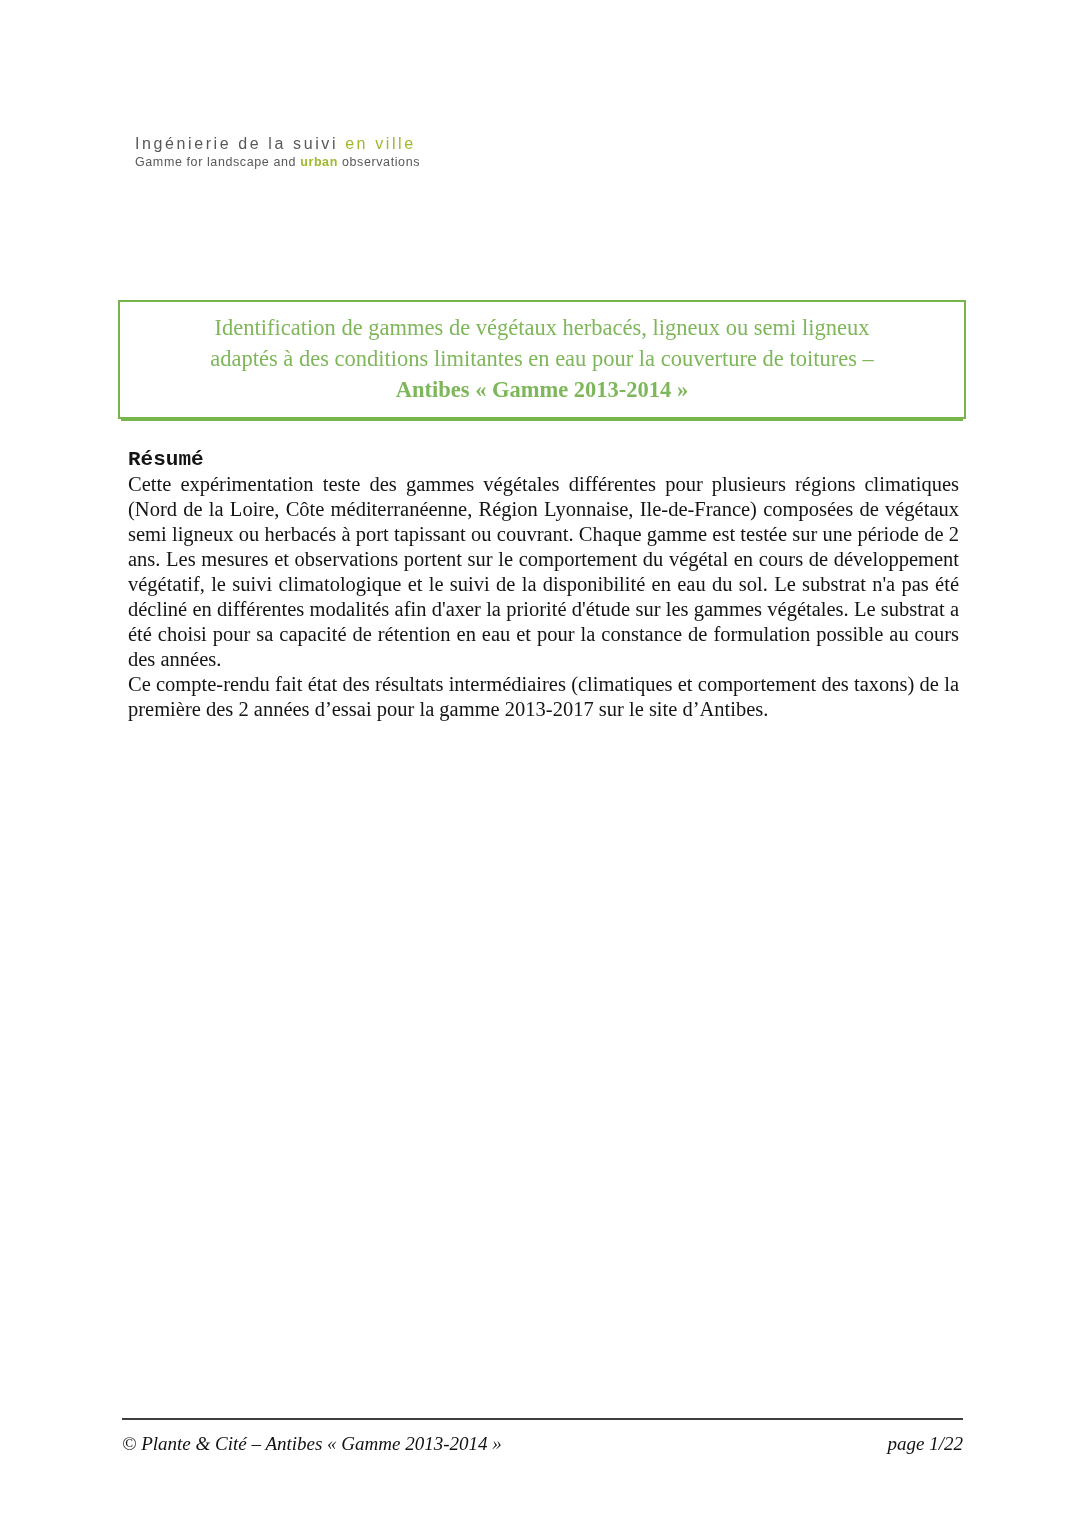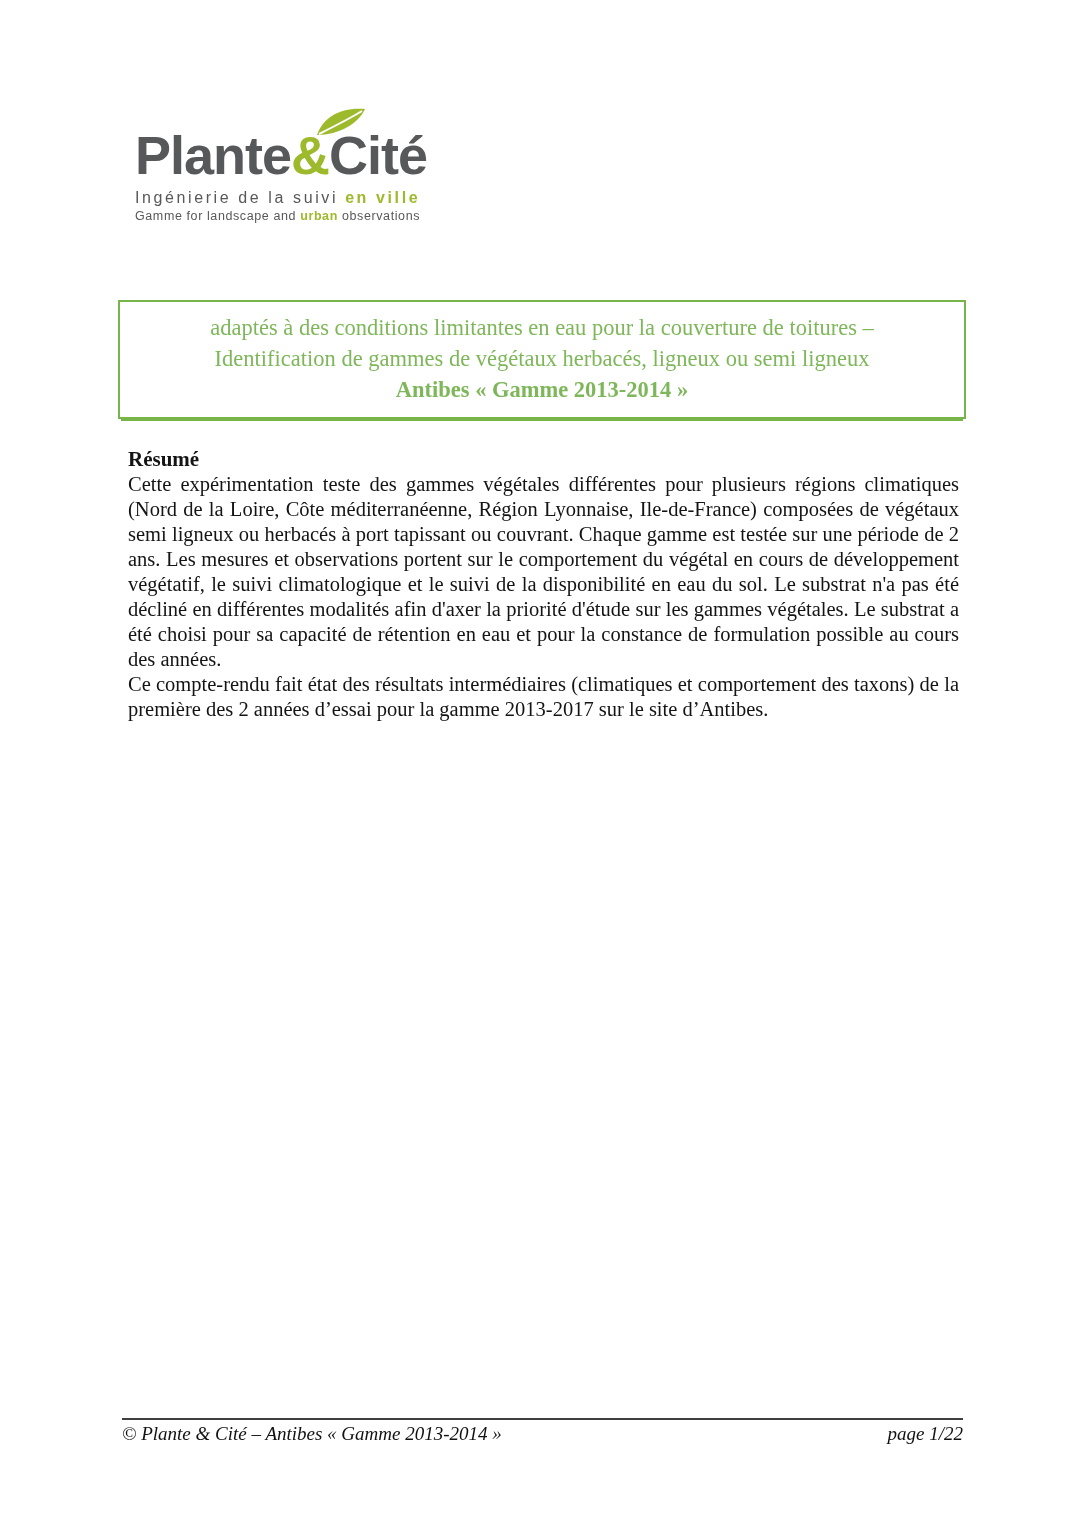--- a/index.html
+++ b/index.html
@@ -28,21 +28,21 @@
   .logo-wordmark{
     font-size:54px;font-weight:700;letter-spacing:-1px;
     color:var(--brand-gray);line-height:1;white-space:nowrap;
   }
   .logo-amp-wrap{position:relative;display:inline-block;color:var(--brand-green);}
   .leaf-icon{position:absolute;left:24px;top:-21px;width:52px;height:30px;pointer-events:none;}
   .logo-tagline-fr{
     margin-top:7px;font-size:16px;letter-spacing:2.6px;
     color:var(--brand-gray);white-space:nowrap;
   }
-  .logo-tagline-fr b{color:var(--brand-green);font-weight:700;}
+  .logo-tagline-fr b{color:var(--brand-green);font-weight:400;}
   .logo-tagline-en{
     margin-top:2px;font-size:12.5px;letter-spacing:0.6px;
     color:var(--brand-gray);white-space:nowrap;
   }
   .logo-tagline-en b{color:var(--brand-green);font-weight:700;}
 
   
   .title-box{
     position:absolute;left:118px;top:300px;width:848px;
     border:2px solid var(--box-green);
@@ -50,55 +50,49 @@
     padding:10px 20px 12px 20px;
     text-align:center;
     color:var(--box-text-green);
     font-size:22.5px;line-height:31px;
   }
   .title-line{display:block;}
   .title-line.bold{font-weight:700;}
 
   
   .resume{position:absolute;left:128px;top:447px;width:831px;font-size:20.5px;line-height:25px;}
-  .resume-heading{font-weight:700;font-size:21px;}
+  .resume-heading{font-weight:700;font-size:21px;font-family:Liberation Mono, monospace;}
   .resume p{text-align:justify;}
 
   
   .footer{
     position:absolute;left:122px;top:1418px;width:841px;
     border-top:2px solid var(--footer-line);
-    padding-top:3px;
+    padding-top:13px;
     display:flex;justify-content:space-between;
     font-style:italic;font-size:19px;color:#121212;
   }
 </style>
 </head>
 <body>
 
 <div class="page">
 
   <div class="logo">
-    <div class="logo-wordmark">
-      <span>Plante</span><span class="logo-amp-wrap"><span>&amp;</span><svg class="leaf-icon" viewBox="0 0 52 30" xmlns="http://www.w3.org/2000/svg">
-            <path d="M2 28 C8 10, 26 0, 50 2 C44 16, 24 28, 2 28 Z" fill="#9dba2c"></path>
-            <path d="M4 27 C18 20, 34 12, 47 4" stroke="#ffffff" stroke-width="2" fill="none"></path>
-          </svg></span><span>Cité</span>
-    </div>
     <div class="logo-tagline-fr">
       <span>Ingénierie de la suivi </span><b>en ville</b>
     </div>
     <div class="logo-tagline-en">
       <span>Gamme for landscape and </span><b>urban</b><span> observations</span>
     </div>
   </div>
 
   <div class="title-box">
+    <span class="title-line">Identification de gammes de végétaux herbacés, ligneux ou semi ligneux</span>
     <span class="title-line">adaptés à des conditions limitantes en eau pour la couverture de toitures –</span>
-    <span class="title-line">Identification de gammes de végétaux herbacés, ligneux ou semi ligneux</span>
     <span class="title-line bold">Antibes « Gamme 2013-2014 »</span>
   </div>
 
   <div class="resume">
     <div class="resume-heading">Résumé</div>
     <p>Cette expérimentation teste des gammes végétales différentes pour plusieurs régions climatiques (Nord de la Loire, Côte méditerranéenne, Région Lyonnaise, Ile-de-France) composées de végétaux semi ligneux ou herbacés à port tapissant ou couvrant. Chaque gamme est testée sur une période de 2 ans. Les mesures et observations portent sur le comportement du végétal en cours de développement végétatif, le suivi climatologique et le suivi de la disponibilité en eau du sol. Le substrat n'a pas été décliné en différentes modalités afin d'axer la priorité d'étude sur les gammes végétales. Le substrat a été choisi pour sa capacité de rétention en eau et pour la constance de formulation possible au cours des années.</p>
     <p>Ce compte-rendu fait état des résultats intermédiaires (climatiques et comportement des taxons) de la première des 2 années d’essai pour la gamme 2013-2017 sur le site d’Antibes.</p>
   </div>
 
   <div class="footer">

